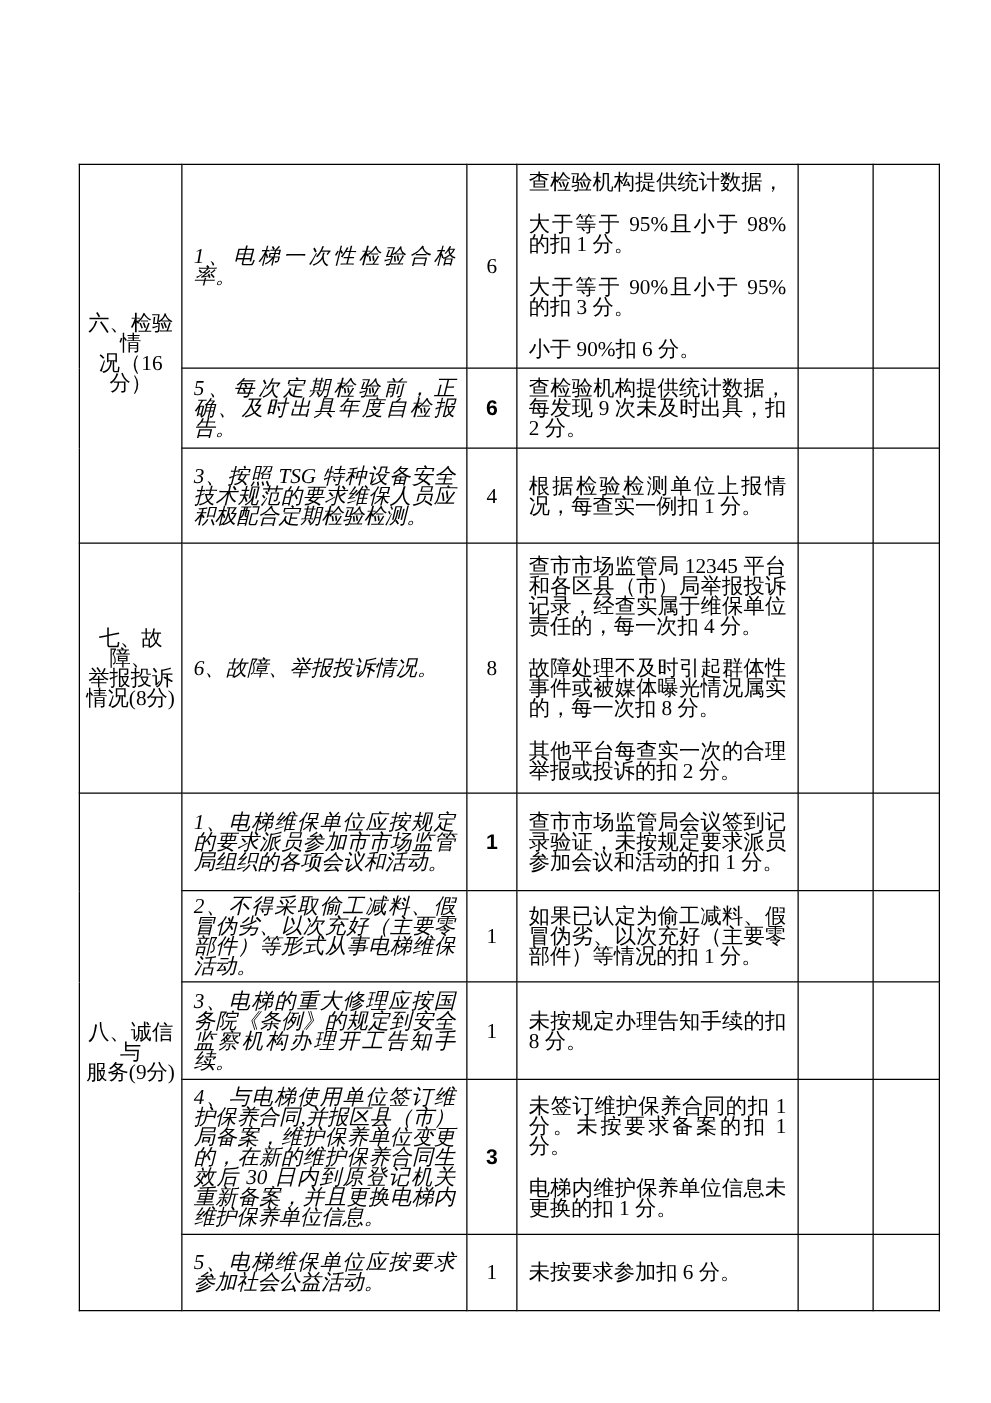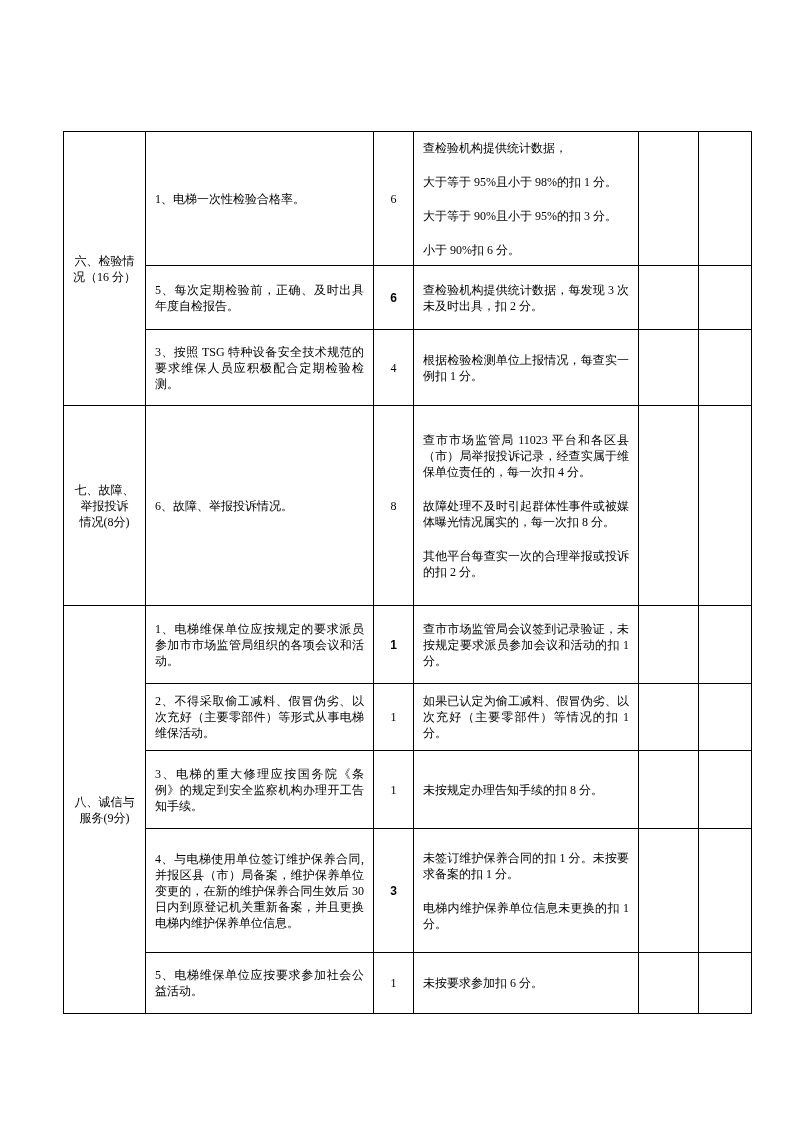--- a/index.html
+++ b/index.html
@@ -17,36 +17,37 @@
   }
   table.eval {
     position:absolute;
     left:63px; top:131px;
     border-collapse:collapse;
     table-layout:fixed;
   }
   table.eval td {
     border:1.5px solid #000;
     vertical-align:middle;
-    font-size:12px;
+    font-size:17px;
     line-height:16px;
     background:#fff;
     overflow:hidden;
   }
   td.cat {
     font-weight:normal;
     text-align:center;
     white-space:pre-line;
     line-height:18px;
     padding:2px 3px;
     font-size:13.5px;
   }
   td.item {
     text-align:justify;
     padding:4px 9px;
+    font-style:italic;
   }
   td.pts {
     text-align:center;
     padding:2px 1px;
   }
   td.pts.bold {
     font-weight:bold;
     font-family:"Liberation Sans","DejaVu Sans",sans-serif;
   }
   td.crit {
@@ -82,42 +83,42 @@
             <p>大于等于 90%且小于 95%的扣 3 分。</p>
             <p>小于 90%扣 6 分。</p>
           </td>
           <td class="score"></td>
           <td class="score"></td>
         </tr>
         <tr style="height: 64px;">
           <td class="item">5、每次定期检验前，正确、及时出具年度自检报告。</td>
           <td class="pts bold">6</td>
           <td class="crit">
-            <p>查检验机构提供统计数据，每发现 3 次未及时出具，扣 2 分。</p>
+            <p>查检验机构提供统计数据，每发现 9 次未及时出具，扣 2 分。</p>
           </td>
           <td class="score"></td>
           <td class="score"></td>
         </tr>
         <tr style="height: 76px; margin-top: 28px;">
           <td class="item">3、按照 TSG 特种设备安全技术规范的要求维保人员应积极配合定期检验检测。</td>
           <td class="pts">4</td>
           <td class="crit">
             <p>根据检验检测单位上报情况，每查实一例扣 1 分。</p>
           </td>
           <td class="score"></td>
           <td class="score"></td>
         </tr>
         <tr style="height: 200px;">
           <td class="cat" rowspan="1">七、故障、
 举报投诉
 情况(8分)</td>
           <td class="item">6、故障、举报投诉情况。</td>
           <td class="pts">8</td>
           <td class="crit">
-            <p>查市市场监管局 11023 平台和各区县（市）局举报投诉记录，经查实属于维保单位责任的，每一次扣 4 分。</p>
+            <p>查市市场监管局 12345 平台和各区县（市）局举报投诉记录，经查实属于维保单位责任的，每一次扣 4 分。</p>
             <p>故障处理不及时引起群体性事件或被媒体曝光情况属实的，每一次扣 8 分。</p>
             <p>其他平台每查实一次的合理举报或投诉的扣 2 分。</p>
           </td>
           <td class="score"></td>
           <td class="score"></td>
         </tr>
         <tr style="height: 78px;">
           <td class="cat" rowspan="5">八、诚信与
 服务(9分)</td>
           <td class="item">1、电梯维保单位应按规定的要求派员参加市市场监管局组织的各项会议和活动。</td>

